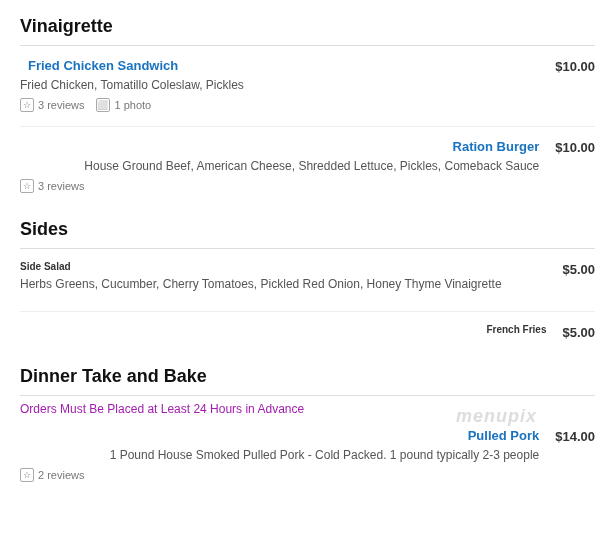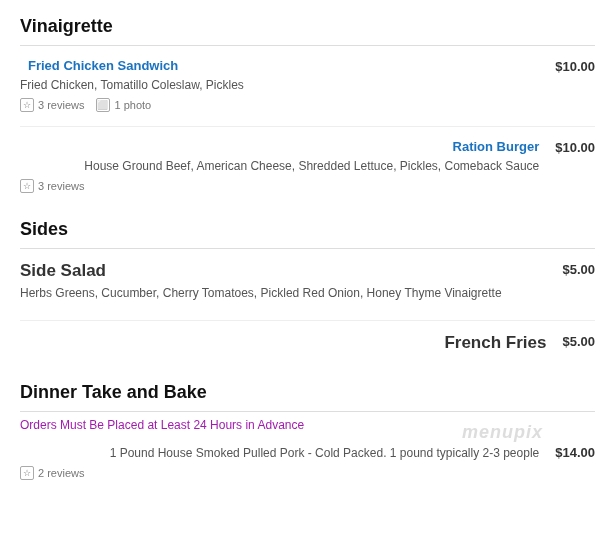--- a/index.html
+++ b/index.html
@@ -55,21 +55,21 @@
       color: #1a73c1;
       font-size: 13px;
       font-weight: bold;
       text-decoration: none;
       display: block;
       margin-bottom: 3px;
       padding-left: 8px;
     }
 
     .item-name-plain {
-      font-size: 17px;
+      font-size: 10px;
       font-weight: bold;
       color: #333333;
       display: block;
       margin-bottom: 3px;
     }
 
     .item-description {
       font-size: 12px;
       color: #555555;
       line-height: 1.5;
@@ -182,23 +182,24 @@
       <div class="menu-item">
         <div class="item-left">
           <span class="item-name-plain">French Fries</span>
         </div>
         <div class="item-price">$5.00</div>
       </div>
     </div>
     <div class="dinner-section">
       <div class="section-title">Dinner Take and Bake</div>
       <div class="section-note">Orders Must Be Placed at Least 24 Hours in Advance</div>
-      <div class="watermark" style="right: 52px; top: 40px; font-style: italic;">menupix</div>
-      <div class="menu-item">
-        <div class="item-left">
+      <div class="watermark" style="right: 58px; top: 40px; font-style: italic;">menupix</div>
+      <div class="menu-item">
+        <div class="item-left">
+          <a class="item-name-link" href="#">Pulled Pork</a>
           <div class="item-description">1 Pound House Smoked Pulled Pork - Cold Packed. 1 pound typically 2-3 people</div>
           <div class="item-meta">
             <span class="meta-badge">
               <span class="meta-icon">☆</span>
               <span>2 reviews</span>
             </span>
           </div>
         </div>
         <div class="item-price">$14.00</div>
       </div>

